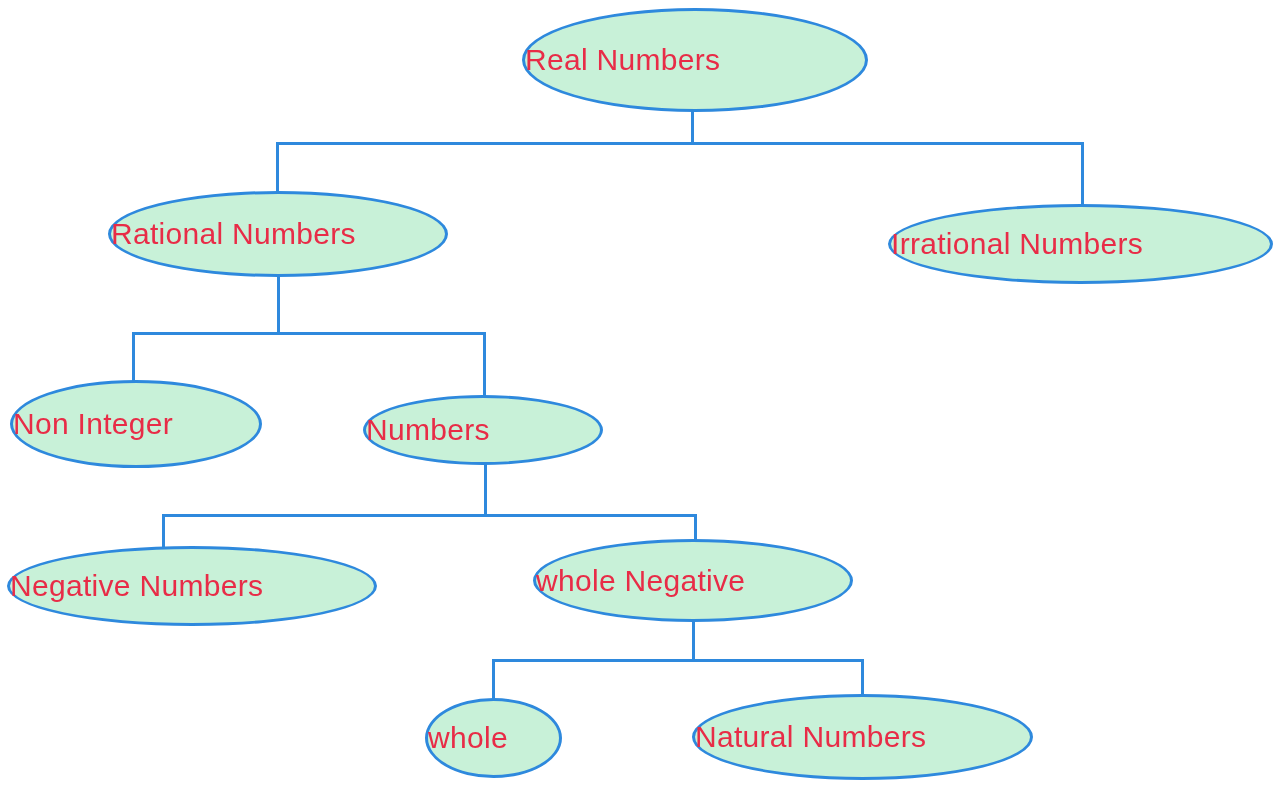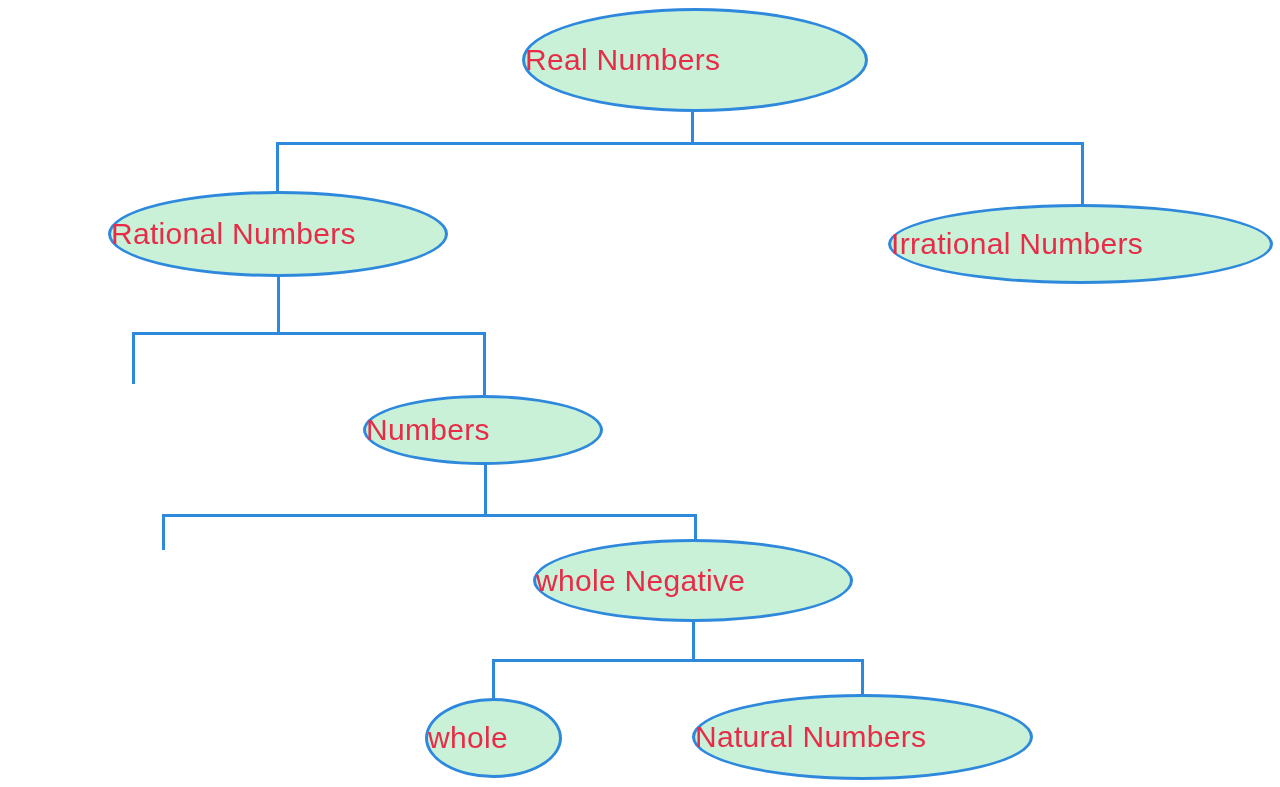--- a/index.html
+++ b/index.html
@@ -69,25 +69,31 @@
   </div>
 
   <div class="node" style="left:888px;top:204px;width:385px;height:80px">
     <span class="label">Irrational Numbers</span>
   </div>
 
   <div class="node" style="left:108px;top:191px;width:340px;height:86px">
     <span class="label">Rational Numbers</span>
   </div>
 
+  <div class="node" style="left:10px;top:380px;width:252px;height:88px">
+    <span class="label">Non Integer</span>
+  </div>
 
   <div class="node" style="left:363px;top:395px;width:240px;height:70px">
     <span class="label">Numbers</span>
   </div>
 
+  <div class="node" style="left:7px;top:546px;width:370px;height:80px">
+    <span class="label">Negative Numbers</span>
+  </div>
 
   <div class="node" style="left:533px;top:539px;width:320px;height:83px">
     <span class="label">whole Negative</span>
   </div>
 
   <div class="node" style="left:425px;top:698px;width:137px;height:80px">
     <span class="label">whole</span>
   </div>
 
   <div class="node" style="left:692px;top:694px;width:341px;height:86px">

